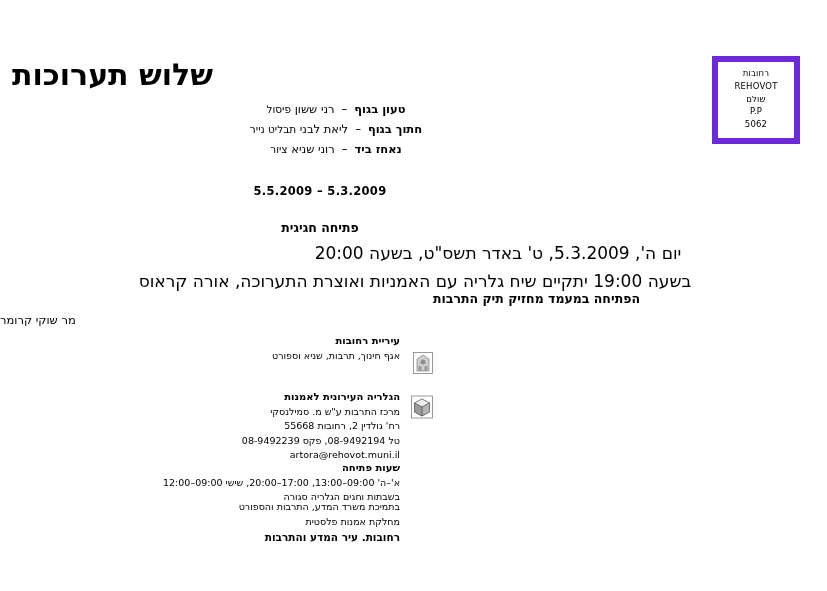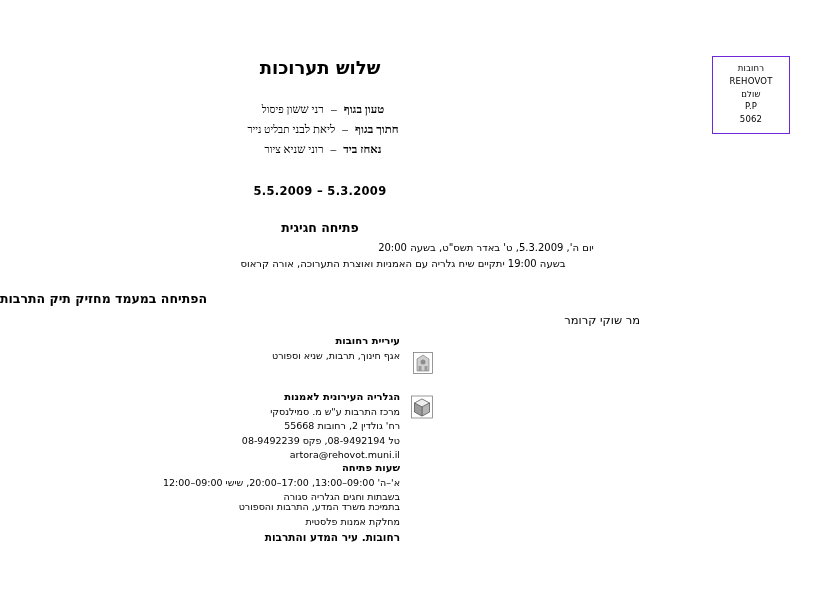--- a/index.html
+++ b/index.html
@@ -15,21 +15,21 @@
     color: #000000;
     overflow: hidden;
   }
 
   
   .stamp-box {
     position: absolute;
     top: 56px;
     left: 712px;           
     width: 64px;
-    border: 1px solid #6d28d9;
+    border: 6px solid #6d28d9;
     padding: 5px 6px 7px 6px;
     text-align: center;
     font-size: 8.5px;
     line-height: 1.5;
     letter-spacing: 0.2px;
   }
   .stamp-box div { white-space: nowrap; }
 
   
   .sheet {
@@ -38,36 +38,36 @@
     left: 0;
     width: 827px;
     height: 591px;
   }
 
   .title {
     position: absolute;
     top: 57px;
     left: 0;
     width: 640px;
-    text-align: center;
-    font-size: 18px;
+    text-align: left;
+    font-size: 30px;
     font-weight: bold;
     letter-spacing: 0px;
+    padding-left: 12px;
   }
 
   
   .works {
     position: absolute;
     top: 100px;
-    left: 3px;
+    left: 16px;
     width: 640px;
     text-align: center;
     font-size: 11.5px;
     line-height: 1.72;
-    font-family: Liberation Serif, serif;
   }
   .works .row { white-space: nowrap; }
   .works .who { font-weight: bold; }
   .works .dash { display: inline-block; padding: 0 7px; }
   .works .art { font-size: 10.5px; }
 
   .dates {
     position: absolute;
     top: 184px;
     left: 0;
@@ -86,41 +86,42 @@
     text-align: center;
     font-size: 12.5px;
     font-weight: bold;
   }
   .opening-lines {
     position: absolute;
     top: 240px;
     left: 0;
     width: 806px;
     text-align: center;
-    font-size: 10px;
+    font-size: 17px;
     line-height: 1.62;
+    padding-left: 12px;
   }
   .opening-lines .l1 { width: 640px; }
   .opening-lines .l2 { width: 806px; }
 
   .kit-head {
     position: absolute;
     top: 291px;
     left: 0;
     width: 640px;
+    text-align: right;
+    font-size: 12.5px;
+    font-weight: bold;
+  }
+  .kit-sub {
+    position: absolute;
+    top: 313px;
+    left: 0;
+    width: 640px;
     text-align: left;
-    font-size: 12.5px;
-    font-weight: bold;
-  }
-  .kit-sub {
-    position: absolute;
-    top: 313px;
-    left: 0;
-    width: 640px;
-    text-align: right;
     font-size: 11.5px;
   }
 
   
   .info {
     position: absolute;
     left: 0;
     width: 400px;
     text-align: right;
     direction: rtl;

